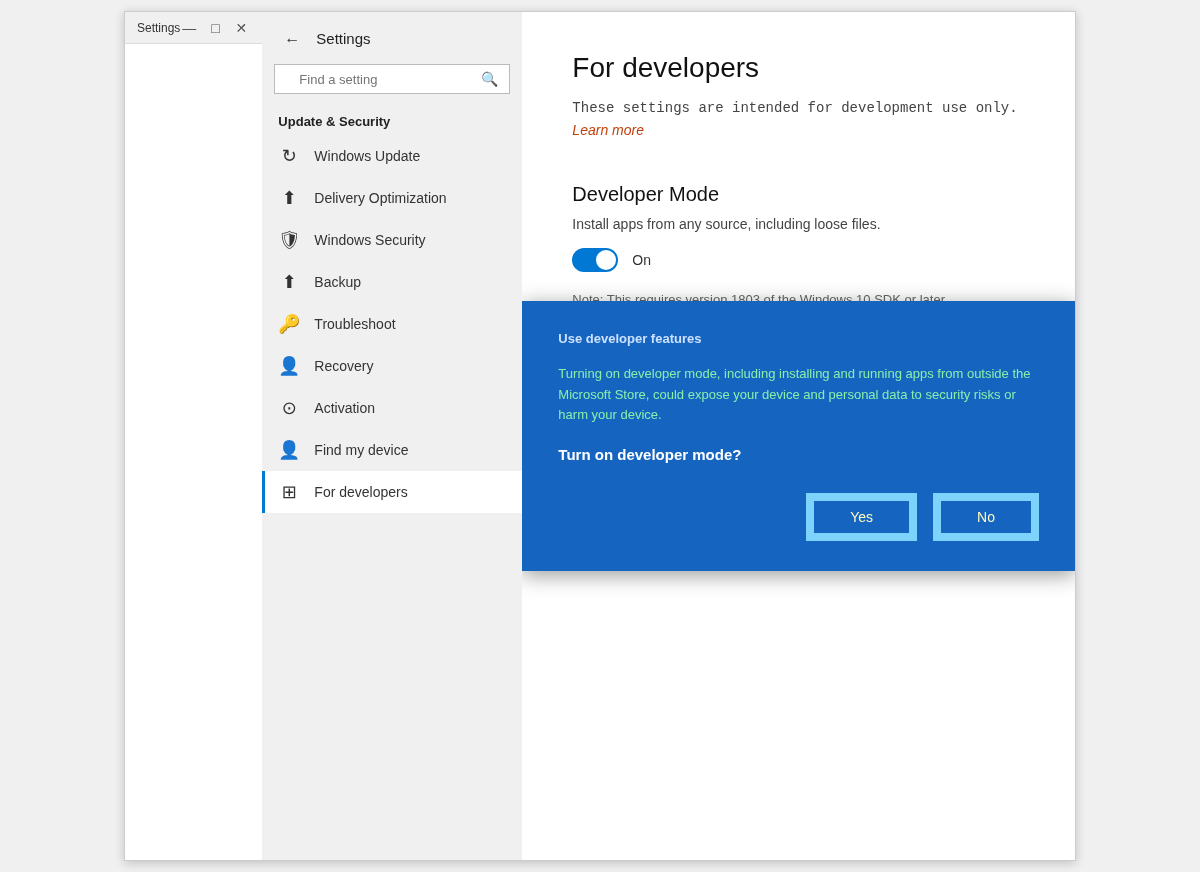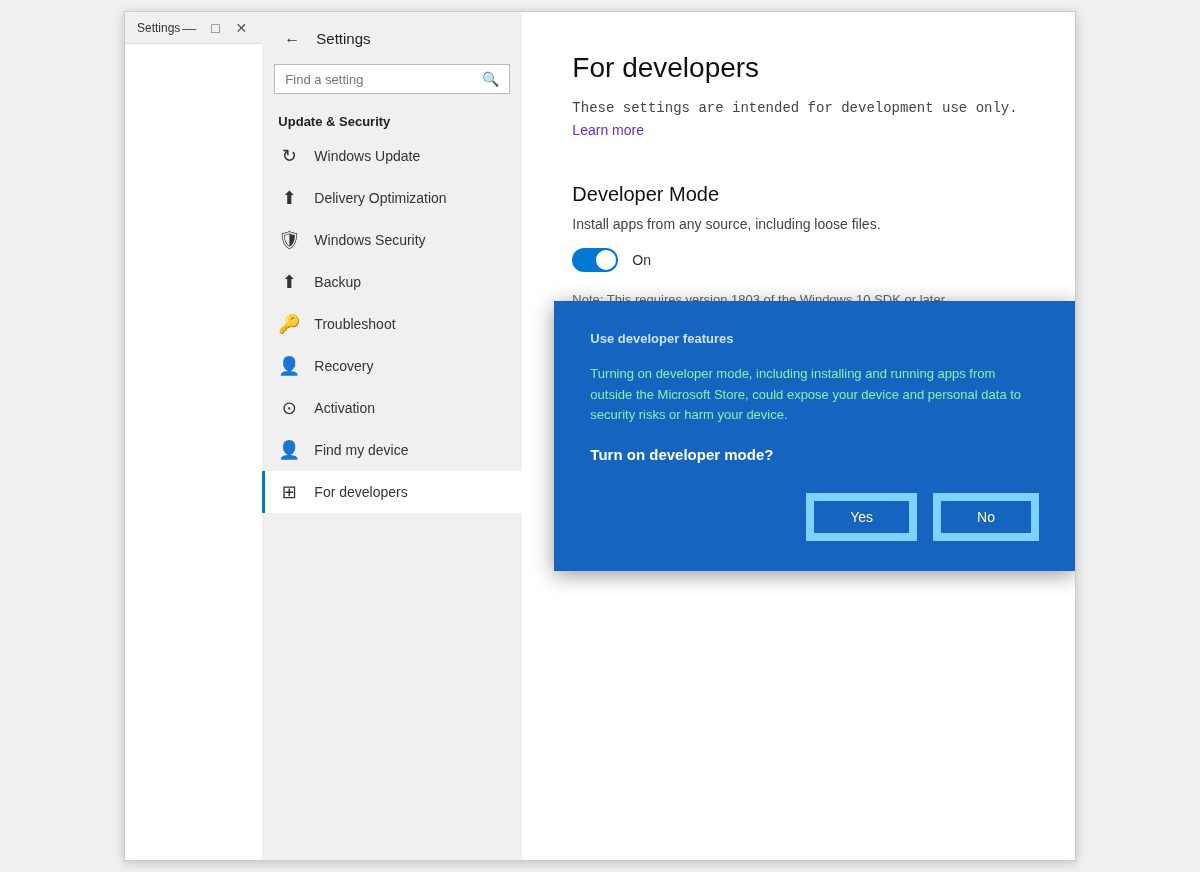--- a/index.html
+++ b/index.html
@@ -83,21 +83,21 @@
       font-size: 15px;
       font-weight: 400;
       color: #222;
     }
     .search-box {
       margin: 0 12px 8px 12px;
       display: flex;
       align-items: center;
       background: #fff;
       border: 1px solid #bbb;
-      padding: 6px 10px;
+      padding: 6px 24px;
       gap: 6px;
     }
     .search-input {
       border: none;
       outline: none;
       font-size: 13px;
       color: #555;
       flex: 1;
       background: transparent;
     }
@@ -151,26 +151,27 @@
       color: #111;
       margin-bottom: 16px;
     }
     .page-subtitle {
       font-size: 14px;
       color: #444;
       margin-bottom: 6px;
       font-family: Liberation Mono, monospace;
     }
     .learn-more {
-      color: #6d28d9;
+      color: #c2410c;
       font-size: 14px;
       cursor: pointer;
       text-decoration: none;
       margin-bottom: 45px;
       display: block;
+      font-style: italic;
     }
     .section-title {
       font-size: 20px;
       font-weight: 300;
       color: #111;
       margin: 24px 0 10px 0;
     }
     .section-desc {
       font-size: 14px;
       color: #444;
@@ -212,21 +213,20 @@
     }
     
     .dialog-overlay {
       position: absolute;
       top: 0; left: 0; right: 0; bottom: 0;
       background: transparent;
       display: flex;
       align-items: center;
       justify-content: center;
       z-index: 10;
-      padding-left: 32px;
     }
     .dialog {
       background: #1565c0;
       color: #fff;
       width: 920px;
       padding: 30px 36px 30px 36px;
       box-shadow: 0 4px 20px rgba(0,0,0,0.4);
       position: relative;
     }
     .dialog-header {

